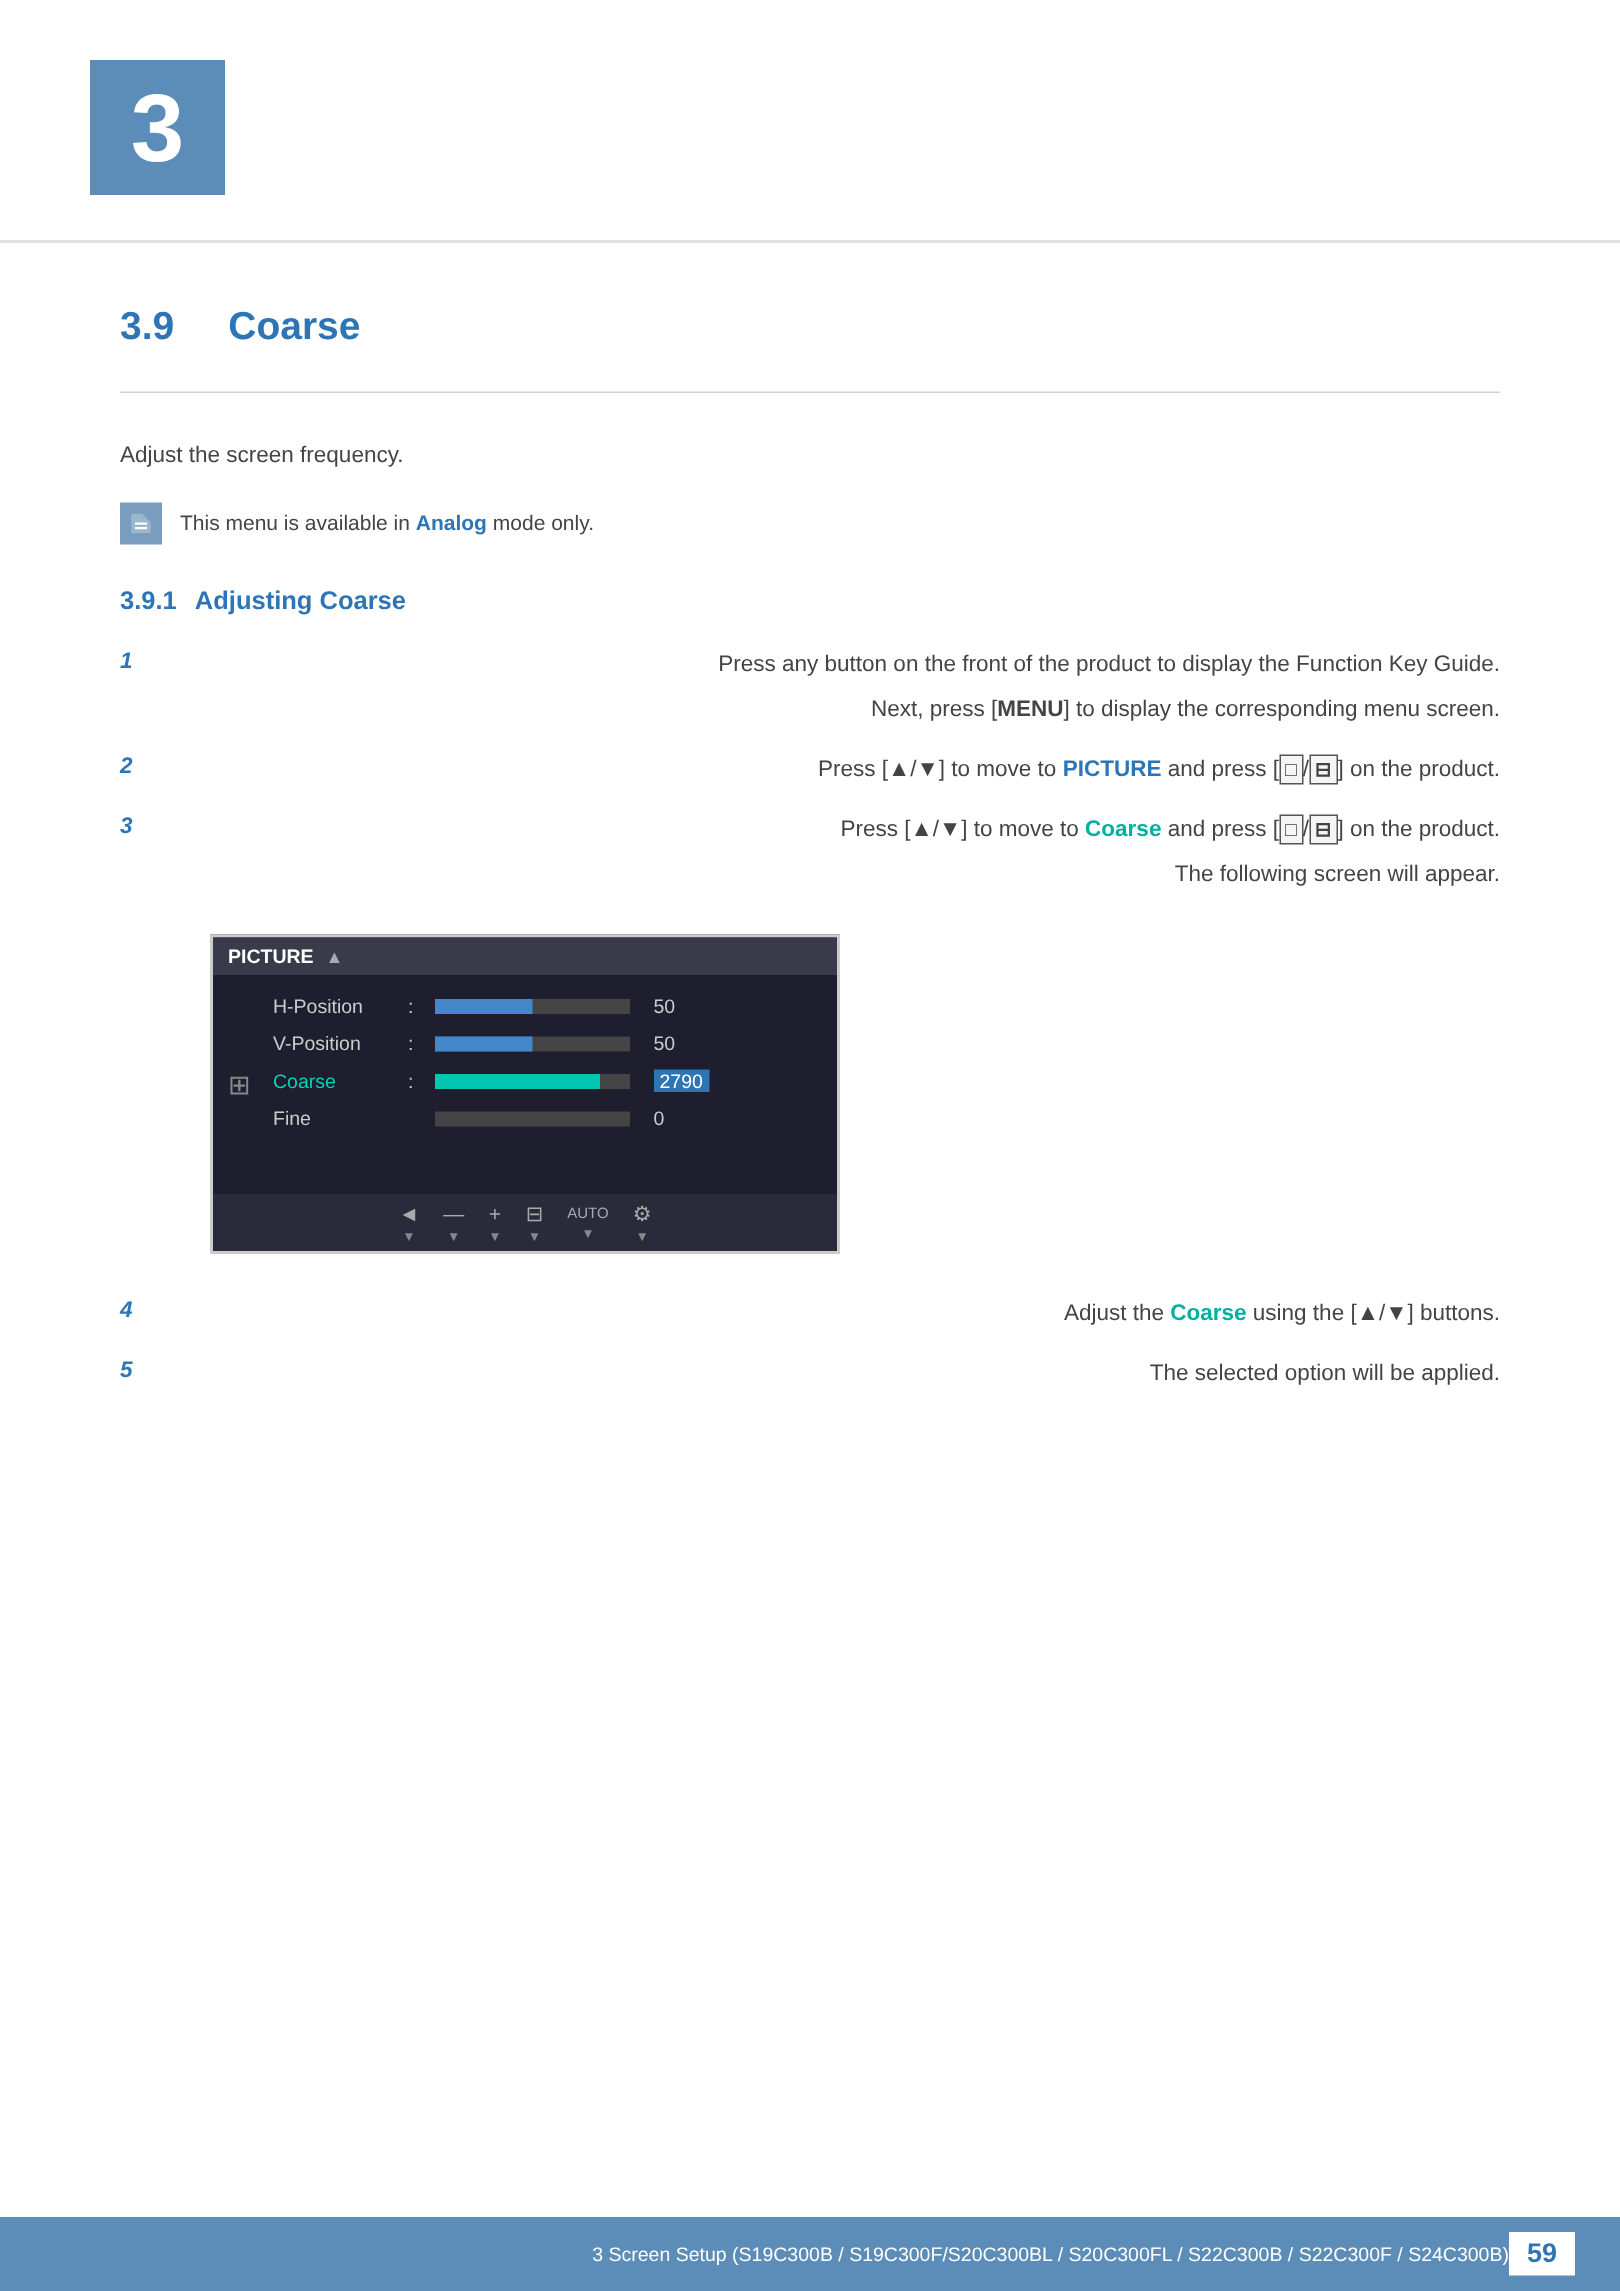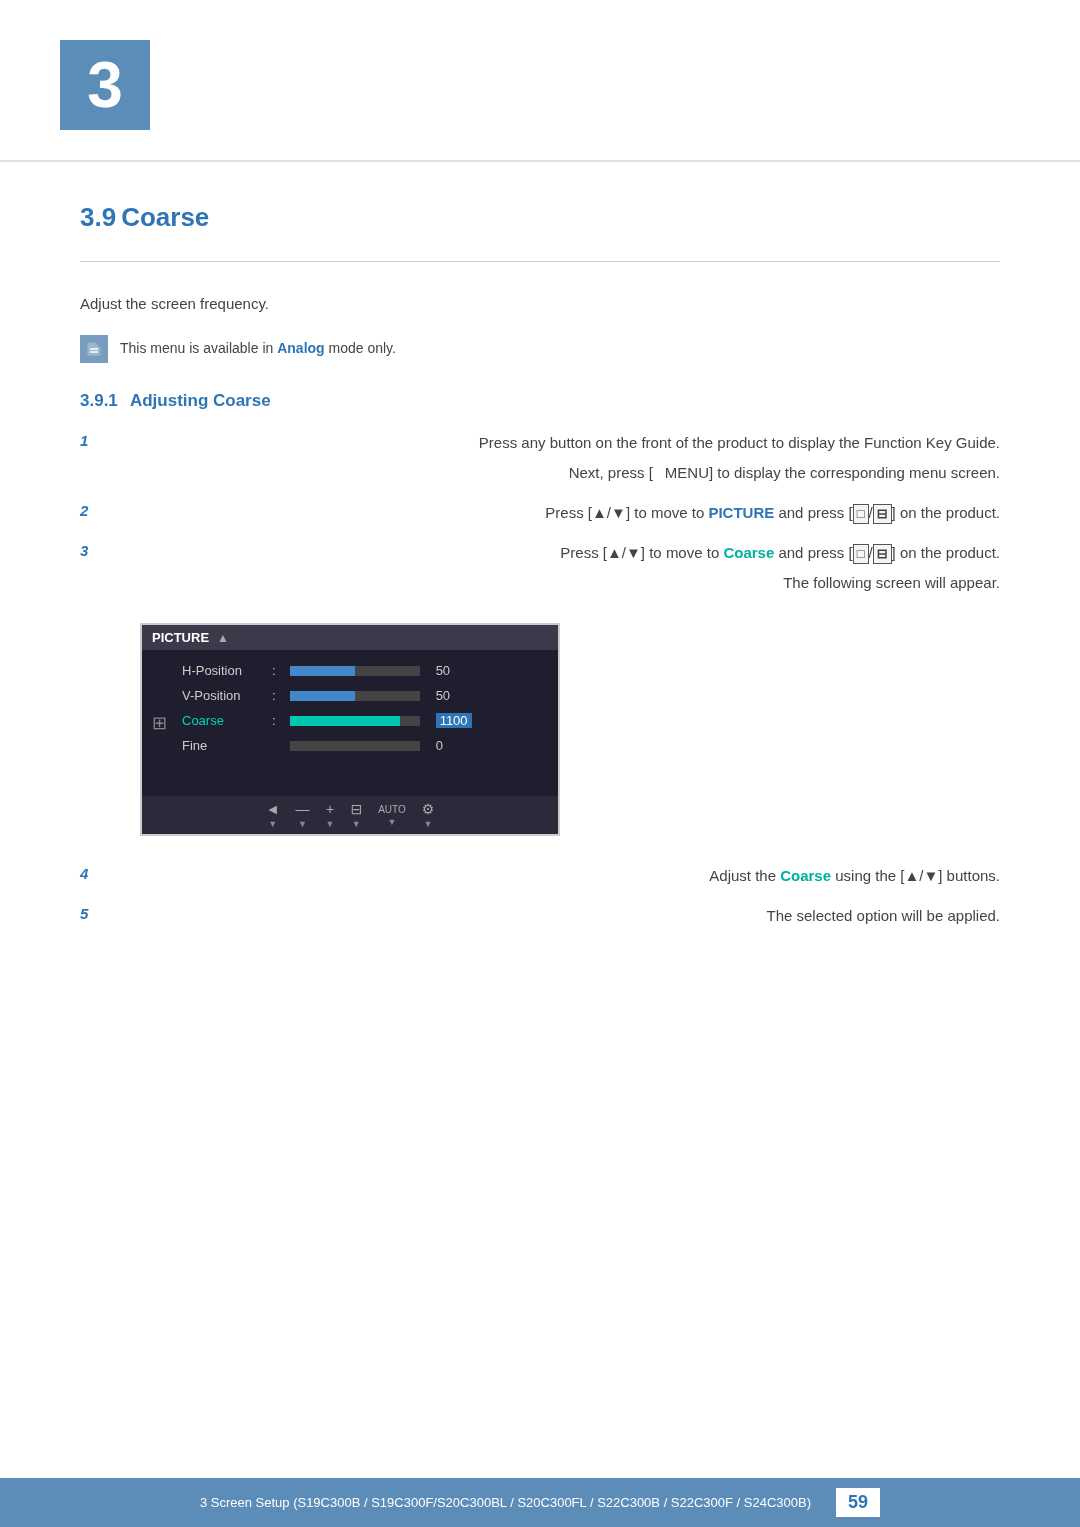--- a/index.html
+++ b/index.html
@@ -50,21 +50,21 @@
     
     .section-heading {
       display: flex;
       align-items: baseline;
       margin-bottom: 28px;
     }
     .section-number {
       font-size: 26px;
       font-weight: bold;
       color: #2e75b6;
-      margin-right: 5px;
+      margin-right: 36px;
       text-align: center;
     }
     .section-title {
       font-size: 26px;
       font-weight: bold;
       color: #2e75b6;
     }
 
     
     .body-text {
@@ -142,22 +142,21 @@
       font-size: 15px;
       color: #444;
       line-height: 1.6;
       text-align: right;
     }
     .step-content .sub-line {
       display: block;
       margin-top: 6px;
     }
     .highlight-bold {
-      font-weight: normal;
-      margin-left: 12px;
+      font-weight: bold;
     }
     .highlight-blue-bold {
       font-weight: bold;
       color: #2e75b6;
     }
     .highlight-coarse {
       font-weight: bold;
       color: #00b0a0;
     }
     .key-symbol {
@@ -283,24 +282,23 @@
     
     .page-footer {
       position: fixed;
       bottom: 0;
       left: 0;
       width: 1080px;
       background: #5b8db8;
       color: white;
       display: flex;
       align-items: center;
-      justify-content: center;
+      justify-content: flex-end;
       padding: 10px 30px;
       font-size: 13px;
-      gap: 25px;
     }
     .footer-text {
       color: white;
     }
     .footer-page {
       background: white;
       color: #2e75b6;
       font-weight: bold;
       font-size: 18px;
       padding: 4px 12px;
@@ -407,21 +405,21 @@
           </div>
           <span class="menu-value">50</span>
         </div>
 
         <div class="menu-item-row">
           <span class="menu-item-label active">Coarse</span>
           <span class="menu-colon">:</span>
           <div class="menu-bar-track">
             <div class="menu-bar-fill cyan" style="width:85%;"></div>
           </div>
-          <span class="menu-value highlighted">1100</span>
+          <span class="menu-value highlighted">2790</span>
         </div>
 
         <div class="menu-item-row">
           <span class="menu-item-label">Fine</span>
           <span class="menu-colon" style="visibility:hidden;">:</span>
           <div class="menu-bar-track">
             <div class="menu-bar-fill" style="width:0%;"></div>
           </div>
           <span class="menu-value">0</span>
         </div>

